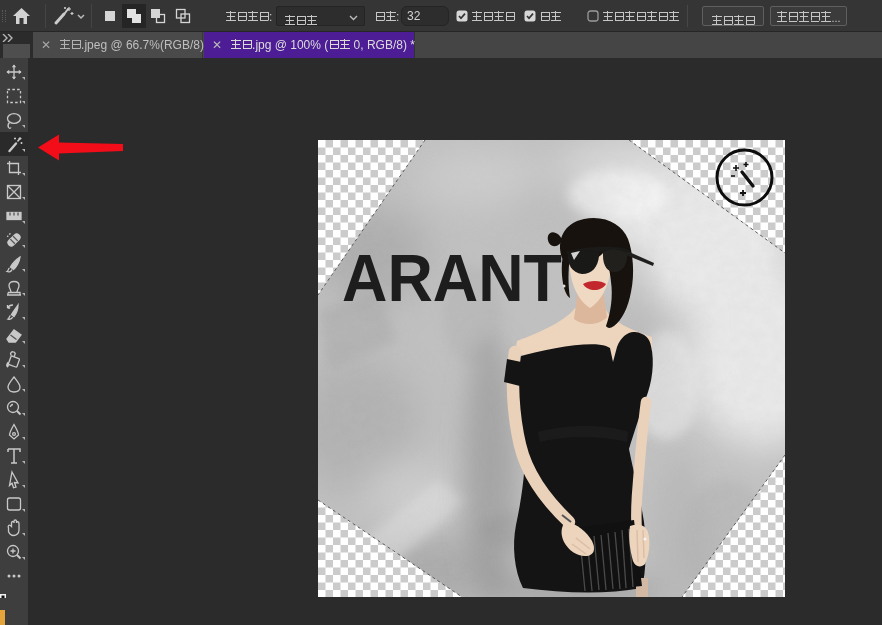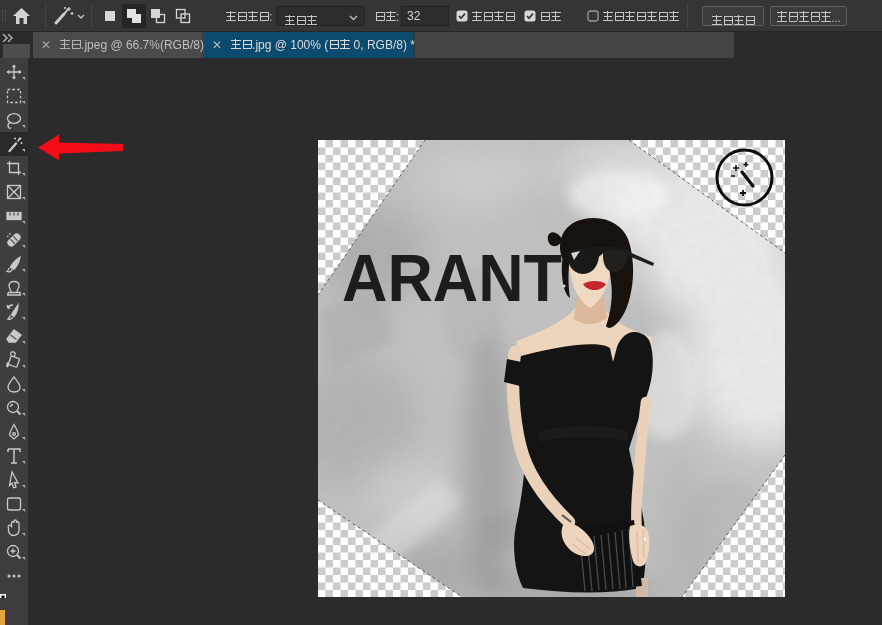--- a/index.html
+++ b/index.html
@@ -6,40 +6,40 @@
 .abs{position:absolute}
 
 .k,.kb,.kd{display:inline-block;width:10px;height:10.5px;margin:0 0.5px;background-repeat:no-repeat}
 .k{background-image:linear-gradient(#c6c6c6,#c6c6c6),linear-gradient(#c6c6c6,#c6c6c6),linear-gradient(#c6c6c6,#c6c6c6),linear-gradient(#c6c6c6,#c6c6c6);background-size:10px 1px,8px 1px,10px 1px,1px 10px;background-position:0 1px,1px 5px,0 9.5px,4.5px 0}
 .k.v2{background-size:8px 1px,8px 1px,8px 1px,1px 8.5px,1px 8.5px;background-position:1px 1px,1px 5px,1px 9.5px,1px 1px,9px 1px;background-image:linear-gradient(#c6c6c6,#c6c6c6),linear-gradient(#c6c6c6,#c6c6c6),linear-gradient(#c6c6c6,#c6c6c6),linear-gradient(#c6c6c6,#c6c6c6),linear-gradient(#c6c6c6,#c6c6c6)}
 .kb{background-image:linear-gradient(#dadada,#dadada),linear-gradient(#dadada,#dadada),linear-gradient(#dadada,#dadada),linear-gradient(#dadada,#dadada);background-size:10px 1px,8px 1px,10px 1px,1px 10px;background-position:0 1px,1px 5px,0 9.5px,4.5px 0}
 .kb.v2{background-size:8px 1px,8px 1px,8px 1px,1px 8.5px,1px 8.5px;background-position:1px 1px,1px 5px,1px 9.5px,1px 1px,9px 1px;background-image:linear-gradient(#dadada,#dadada),linear-gradient(#dadada,#dadada),linear-gradient(#dadada,#dadada),linear-gradient(#dadada,#dadada),linear-gradient(#dadada,#dadada)}
 .kd{background-image:linear-gradient(#b2b2b2,#b2b2b2),linear-gradient(#b2b2b2,#b2b2b2),linear-gradient(#b2b2b2,#b2b2b2),linear-gradient(#b2b2b2,#b2b2b2);background-size:10px 1px,8px 1px,10px 1px,1px 10px;background-position:0 1px,1px 5px,0 9.5px,4.5px 0}
 .kd.v2{background-size:8px 1px,8px 1px,8px 1px,1px 8.5px,1px 8.5px;background-position:1px 1px,1px 5px,1px 9.5px,1px 1px,9px 1px;background-image:linear-gradient(#b2b2b2,#b2b2b2),linear-gradient(#b2b2b2,#b2b2b2),linear-gradient(#b2b2b2,#b2b2b2),linear-gradient(#b2b2b2,#b2b2b2),linear-gradient(#b2b2b2,#b2b2b2)}
 #optbar{left:0;top:0;width:882px;height:32px;background:#353535;border-bottom:1px solid #262626}
-#tabrow{left:0;top:32px;width:734px;height:26px;background:#454545}
+#tabrow{left:0;top:32px;width:882px;height:26px;background:#454545}
 #paste{left:29px;top:58px;width:853px;height:567px;background:#2b2b2b}
 #tools{left:0;top:42px;width:29px;height:583px;background:#3e3e3e;border-right:1px solid #2a2a2a}
 .lat{color:#c6c6c6;font-size:12px}
 #player{left:4px;top:598px;width:878px;height:27px;background:linear-gradient(#3a3733,#262524);border-top-left-radius:9px}
 </style></head>
 <body>
 <div id="app">
   <div class="abs" id="paste"></div>
   <div class="abs" id="tools"></div>
   <div class="abs" id="tabrow">
     <div class="abs" style="left:0;top:0;width:33px;height:26px;background:#2b2b2b"></div>
     <svg class="abs" style="left:2px;top:2px" width="12" height="8" viewBox="0 0 12 8">
         <path d="M1,0 L5,4 L1,8 M6,0 L10,4 L6,8" stroke="#b5b5b5" stroke-width="1.4" fill="none"></path>
       </svg>
     <div class="abs" style="left:3px;top:12px;width:27px;height:14px;background:#4e4e4e"></div>
     <div class="abs" style="left:33px;top:0;width:170px;height:26px;background:#4a4a4a;border-right:1px solid #383838;color:#bfbfbf;font-size:12px;line-height:26px;white-space:nowrap">
       <span style="margin-left:8px;color:#a9a9a9">✕</span><span style="margin-left:8px"><span class="kd"></span><span class="kd v2"></span>.jpeg @ 66.7%(RGB/8)</span>
     </div>
-    <div class="abs" style="left:204px;top:0;width:211px;height:26px;background:#0c4a6e;border-right:1px solid #333333;color:#dcdcdc;font-size:12px;line-height:26px;white-space:nowrap">
+    <div class="abs" style="left:204px;top:0;width:211px;height:26px;background:#4c1d95;border-right:1px solid #333333;color:#dcdcdc;font-size:12px;line-height:26px;white-space:nowrap">
       <span style="margin-left:8px;color:#bbbbbb">✕</span><span style="margin-left:8px"><span class="kb"></span><span class="kb v2"></span>.jpg @ 100% (<span class="kb v2"></span><span class="kb"></span> 0, RGB/8) *</span>
     </div>
   </div>
   <div class="abs" id="optbar">
     <div class="abs" style="left:2px;top:10px;width:4px;height:12px;border-left:1px dotted #5a5a5a;border-right:1px dotted #5a5a5a"></div>
     <svg class="abs" style="left:12px;top:7px" width="19" height="18" viewBox="0 0 19 18">
         <path d="M9.5,1 L18,9 L15,9 L15,17 L11.5,17 L11.5,11 L7.5,11 L7.5,17 L4,17 L4,9 L1,9 Z" fill="#d2d2d2"></path>
       </svg>
     <div class="abs" style="left:45px;top:4px;width:1px;height:24px;background:#444444"></div>
     <svg class="abs" style="left:53px;top:6px" width="32" height="20" viewBox="0 0 32 20">
@@ -66,21 +66,21 @@
         <rect x="6" y="6" width="8.5" height="8.5" fill="none" stroke="#d6d6d6" stroke-width="1.3"></rect>
       </svg>
     <div class="abs lat" style="left:225px;top:10px"><span class="k"></span><span class="k v2"></span><span class="k"></span><span class="k v2"></span>:</div>
     <div class="abs" style="left:276px;top:6px;width:89px;height:20px;background:#2d2d2d;border:1px solid #242424;border-radius:2px">
       <div class="abs" style="left:7px;top:4px"><span class="k"></span><span class="k v2"></span><span class="k"></span></div>
       <svg class="abs" style="right:6px;top:8px" width="9" height="6" viewBox="0 0 9 6">
           <path d="M1,1 L4.5,4.5 L8,1" stroke="#bbbbbb" stroke-width="1.4" fill="none"></path>
         </svg>
     </div>
     <div class="abs lat" style="left:374px;top:10px"><span class="k v2"></span><span class="k"></span>:</div>
-    <div class="abs" style="left:401px;top:6px;width:48px;height:20px;background:#2d2d2d;border:1px solid #242424;border-radius:0;color:#d2d2d2;font-size:12px;line-height:18px"><span style="margin-left:5px">32</span></div>
+    <div class="abs" style="left:401px;top:6px;width:48px;height:20px;background:#2d2d2d;border:1px solid #242424;border-radius:6px;color:#d2d2d2;font-size:12px;line-height:18px"><span style="margin-left:5px">32</span></div>
     <svg class="abs" style="left:456px;top:10px" width="12" height="12" viewBox="0 0 12 12">
         <rect x="0.5" y="0.5" width="11" height="11" rx="2.5" fill="#d8d8d8"></rect>
         <path d="M3,6 L5,8.2 L9,3.6" stroke="#333333" stroke-width="1.7" fill="none"></path>
       </svg>
     <div class="abs lat" style="left:471px;top:10px"><span class="k"></span><span class="k v2"></span><span class="k"></span><span class="k v2"></span></div>
     <svg class="abs" style="left:524px;top:10px" width="12" height="12" viewBox="0 0 12 12">
         <rect x="0.5" y="0.5" width="11" height="11" rx="2.5" fill="#d8d8d8"></rect>
         <path d="M3,6 L5,8.2 L9,3.6" stroke="#333333" stroke-width="1.7" fill="none"></path>
       </svg>
     <div class="abs lat" style="left:539px;top:10px"><span class="k v2"></span><span class="k"></span></div>

